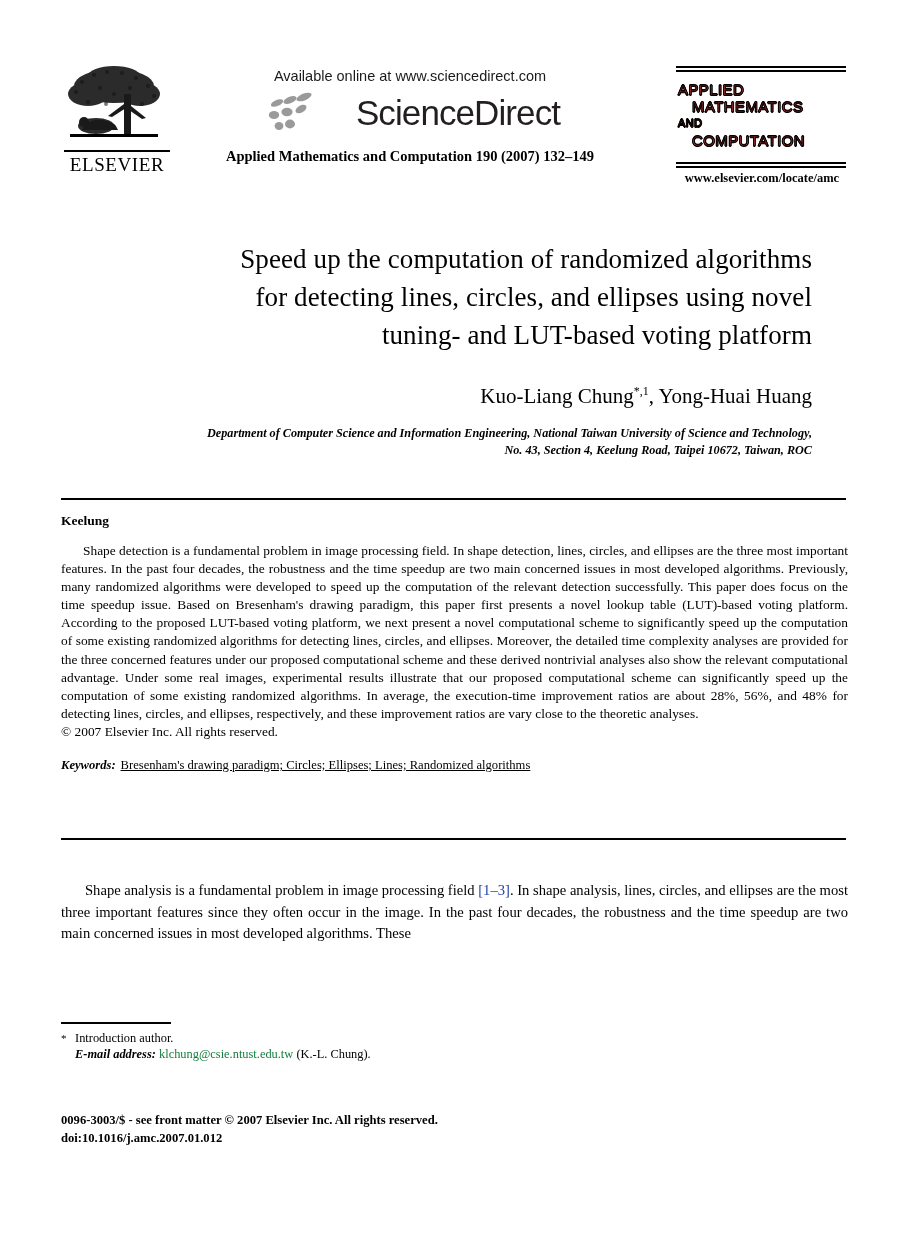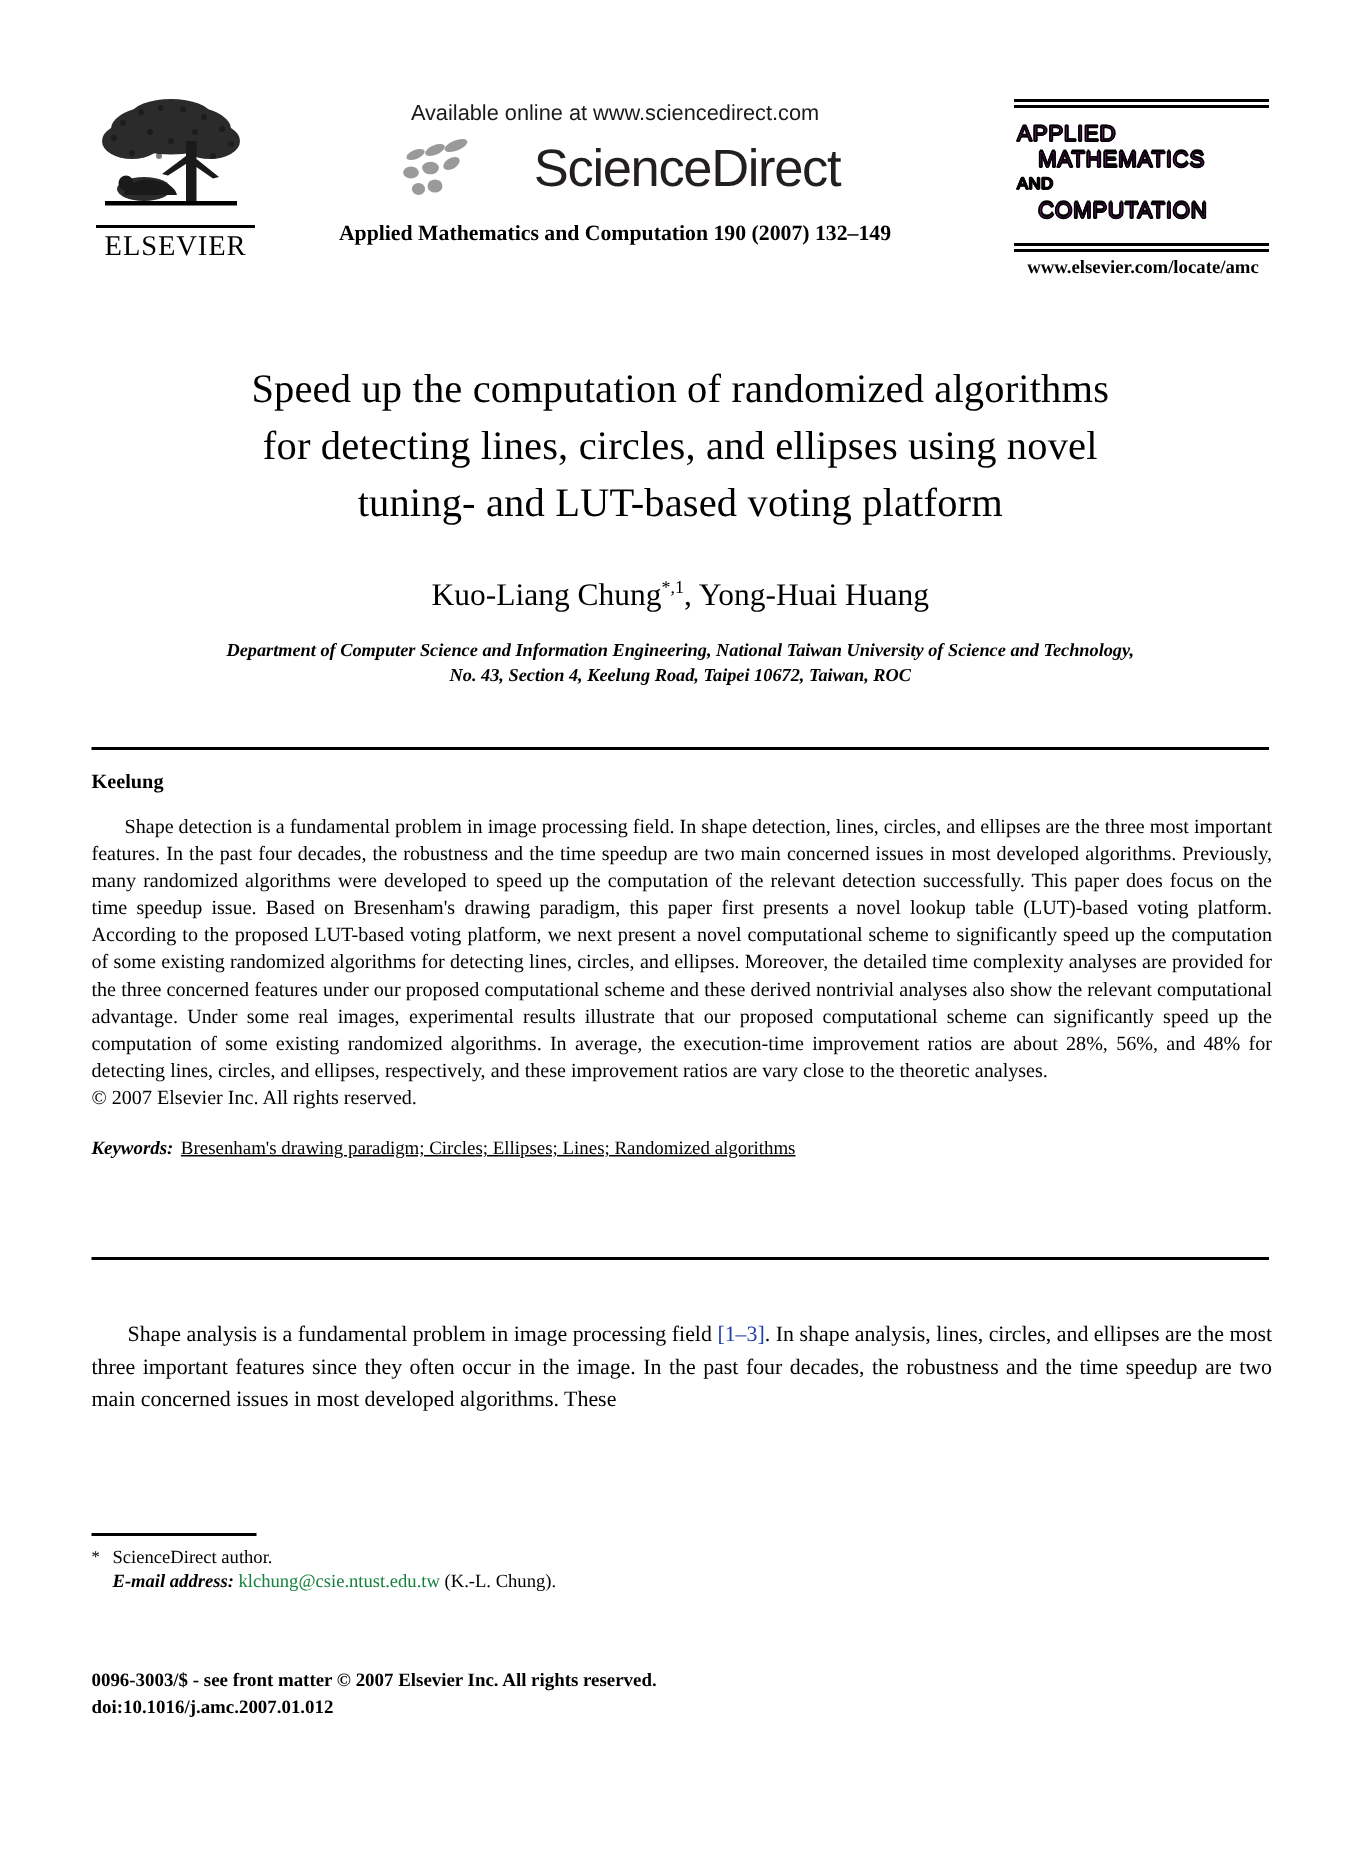--- a/index.html
+++ b/index.html
@@ -131,21 +131,21 @@
     width: 170px; height: 2px;
     background: #000;
   }
   .cover-title {
     position: absolute;
     left: 6px; top: 15px;
     width: 172px;
     font-family: "Liberation Sans", sans-serif;
     font-size: 15px;
     line-height: 17px;
-    color: #701a75;
+    color: #ef4444;
     -webkit-text-stroke: 0.9px #000;
     text-shadow:
       -0.7px 0 #000, 0.7px 0 #000,
       0 -0.7px #000, 0 0.7px #000;
     letter-spacing: 0.4px;
   }
   .cover-l1 { display:block; }
   .cover-l2 { display:block; padding-left: 14px; }
   .cover-l3 { display:block; font-size: 11px; }
   .cover-l4 { display:block; padding-left: 14px; }
@@ -157,21 +157,21 @@
     line-height: 15px;
     white-space: nowrap;
     text-align: center;
   }
 
   
   .title-area {
     position: absolute;
     left: 95px; top: 240px;
     width: 717px;
-    text-align: center;
+    text-align: right;
   }
   .paper-title {
     font-family: "Liberation Serif", serif;
     font-size: 27px;
     line-height: 38px;
     font-weight: normal;
     margin: 0;
     letter-spacing: 0.1px;
   }
   .paper-title span { display: block; }
@@ -434,21 +434,21 @@
     </div>
   </div>
 
   <div class="intro-area">
     <p class="intro-body"><span>Shape analysis is a fundamental problem in image processing field </span><a class="cite-link" href="#">[1–3]</a><span>. In shape analysis, lines, circles, and ellipses are the most three important features since they often occur in the image. In the past four decades, the robustness and the time speedup are two main concerned issues in most developed algorithms. These</span></p>
   </div>
 
   <div class="footnote-area">
     <div class="footnote-rule"></div>
     <div class="footnote-line">
-      <span class="fn-marker">*</span><span>ScienceDirect author.</span>
+      <span class="fn-marker">*</span><span>Introduction author.</span>
     </div>
     <div class="footnote-line fn-indent">
       <span class="email-label">E-mail address:</span>
       <a class="email-link" href="#">klchung@csie.ntust.edu.tw</a>
       <span>(K.-L. Chung).</span>
     </div>
   </div>
 
   <div class="imprint">
     <div class="imprint-line">0096-3003/$ - see front matter © 2007 Elsevier Inc. All rights reserved.</div>

